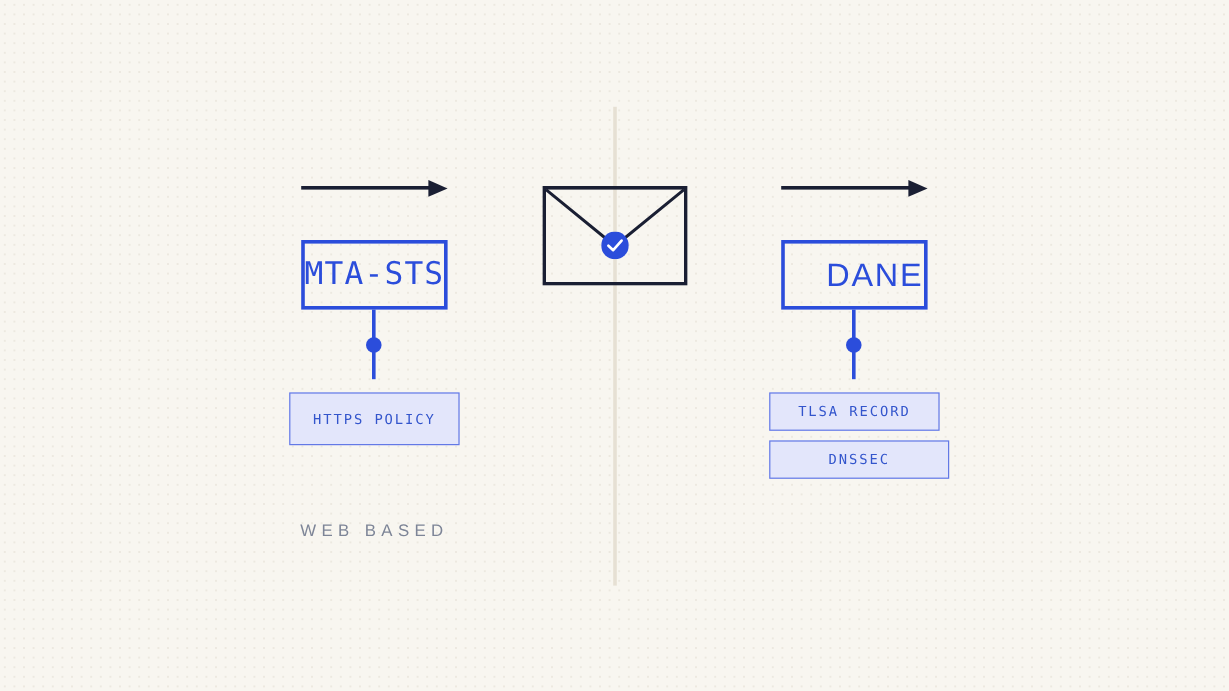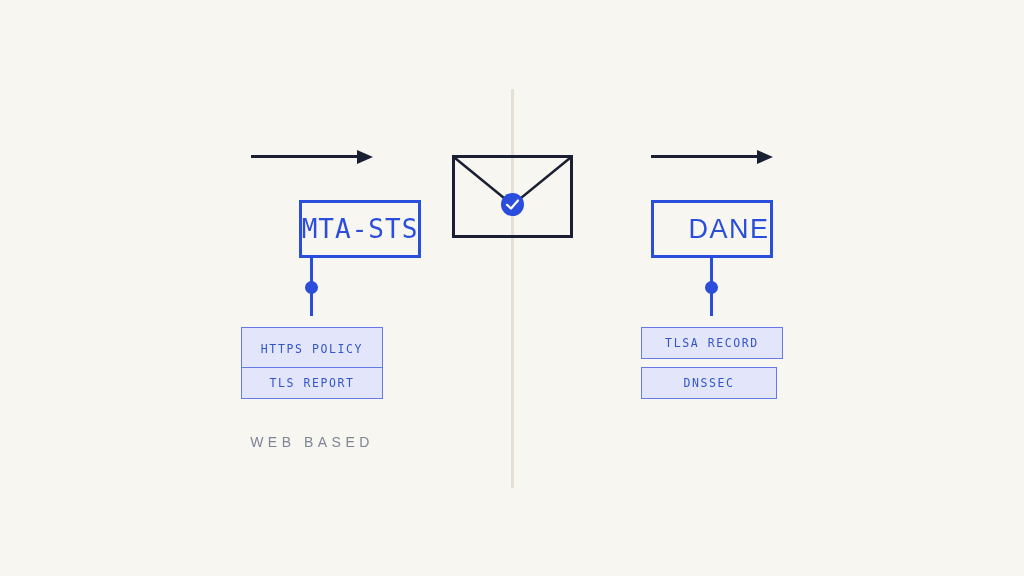--- a/index.html
+++ b/index.html
@@ -141,32 +141,29 @@
 
 <div id="canvas">
 
   <div class="divider"></div>
 
   <div class="arrow" style="left:251px; top:150px; width:122px;">
     <div class="shaft" style="width:108px;"></div>
     <div class="head" style="left:106px;"></div>
   </div>
 
-  <div class="proto-box" style="left:251px; top:200px; width:122px; height:58px;margin-left:48px;">
+  <div class="proto-box" style="left:251px; top:200px; width:122px; height:58px;">
     <span class="proto-label-mono">MTA-STS</span>
   </div>
 
   <div class="connector" style="left:310px; top:258px; height:58px;"></div>
   <div class="connector-dot" style="left:305px; top:281px;"></div>
 
   <div class="chip" style="left:241px; top:327px; width:142px; height:44px;">
     <span class="chip-label">HTTPS POLICY</span>
-  </div>
-  <div class="chip" style="left:241px; top:367px; width:142px; height:32px;">
-    <span class="chip-label">TLS REPORT</span>
   </div>
 
   <div class="caption" style="left:211px; top:434px; width:202px;">
     <span>WEB BASED</span>
   </div>
 
   <div class="envelope">
     <svg width="121" height="83" viewBox="0 0 121 83" xmlns="http://www.w3.org/2000/svg">
       <rect x="1.5" y="1.5" width="118" height="80" fill="none" stroke="#1a1f33" stroke-width="3"></rect>
       <path d="M 3 3 L 60.5 50 L 118 3" fill="none" stroke="#1a1f33" stroke-width="2.5"></path>
@@ -186,18 +183,18 @@
   <div class="proto-box" style="left:651px; top:200px; width:122px; height:58px;">
     <span class="proto-label-sans">DANE</span>
   </div>
 
   <div class="connector" style="left:710px; top:258px; height:58px;"></div>
   <div class="connector-dot" style="left:705px; top:281px;"></div>
 
   <div class="chip" style="left:641px; top:327px; width:142px; height:32px;">
     <span class="chip-label">TLSA RECORD</span>
   </div>
-  <div class="chip" style="left:641px; top:367px; width:136px; height:32px;">
+  <div class="chip" style="left:641px; top:367px; width:150px; height:32px;">
     <span class="chip-label">DNSSEC</span>
   </div>
 
 
 </div>
 
 </body></html>

